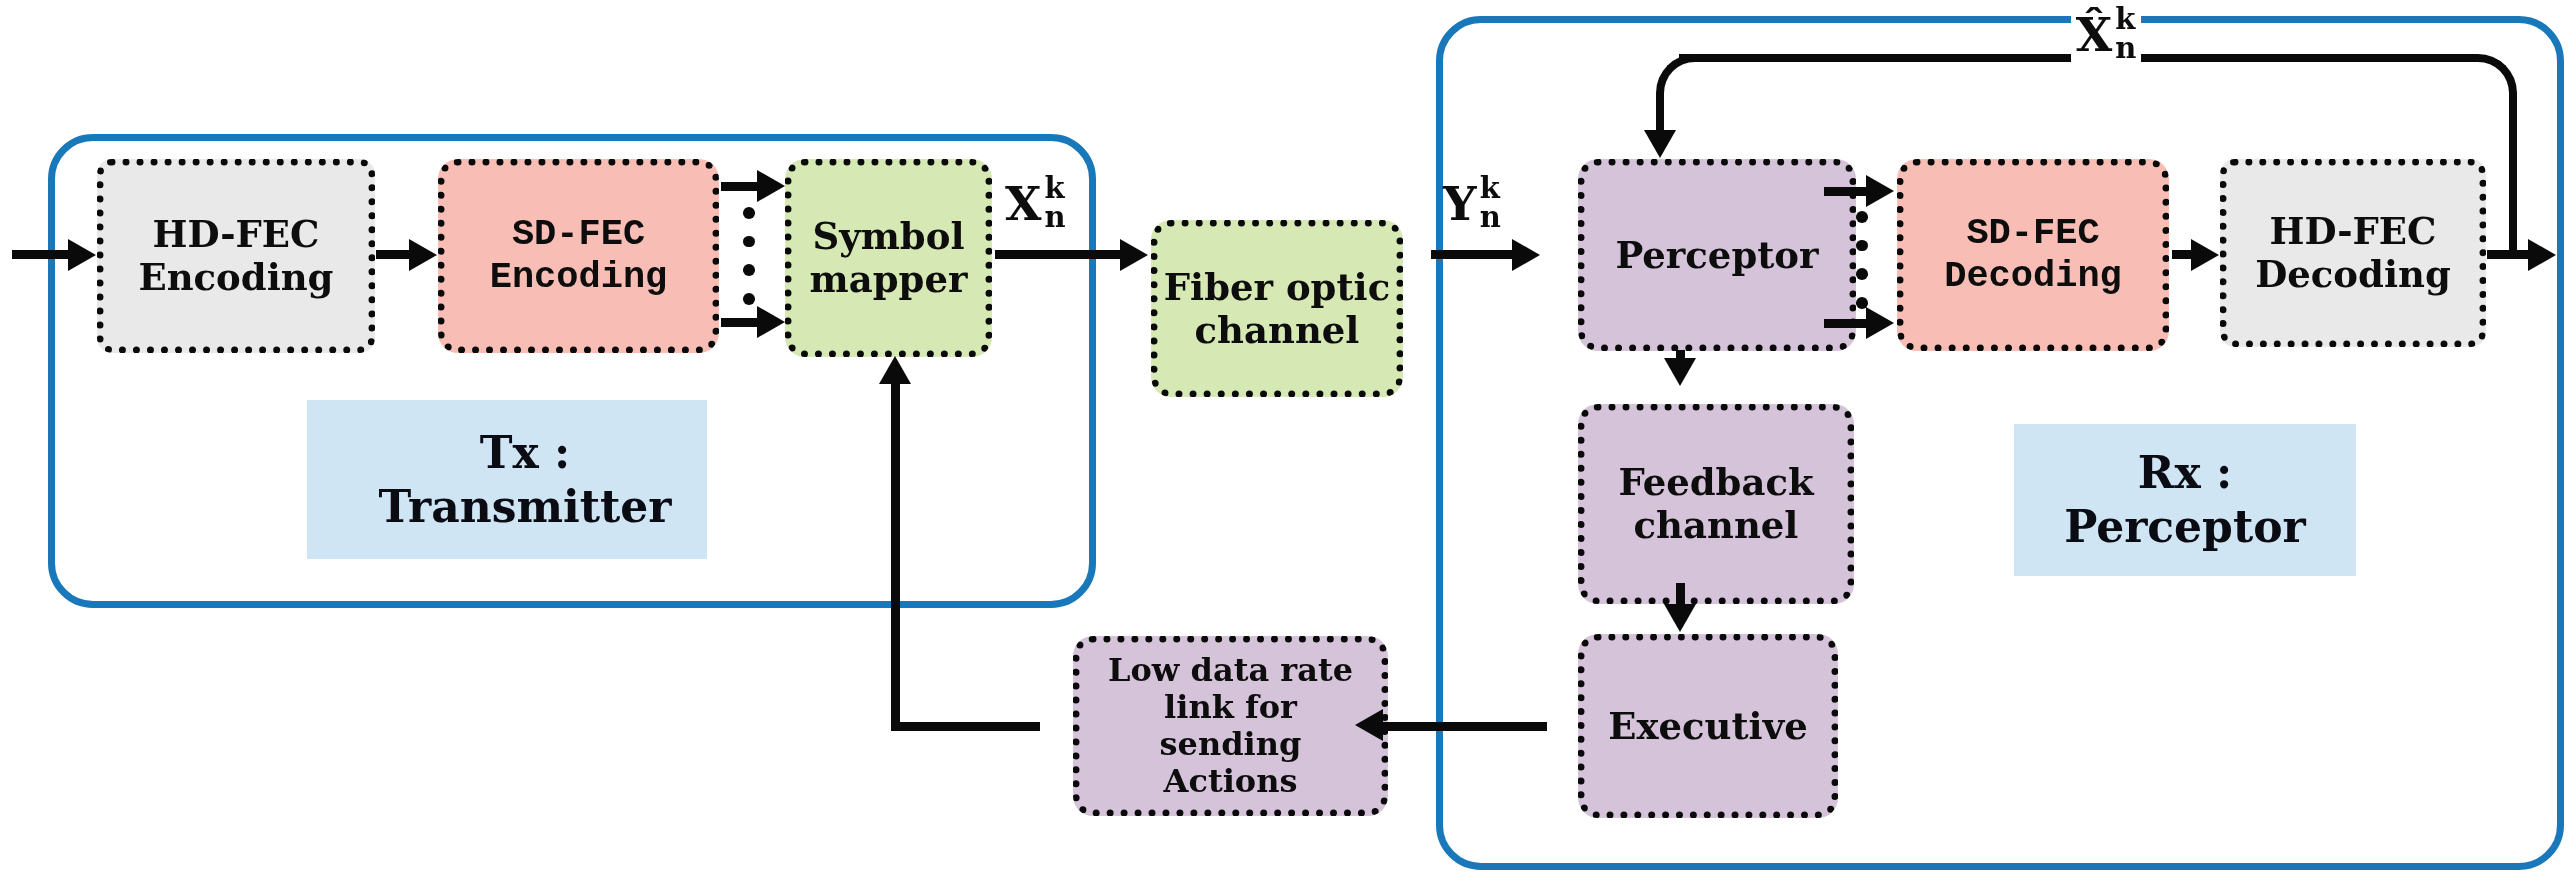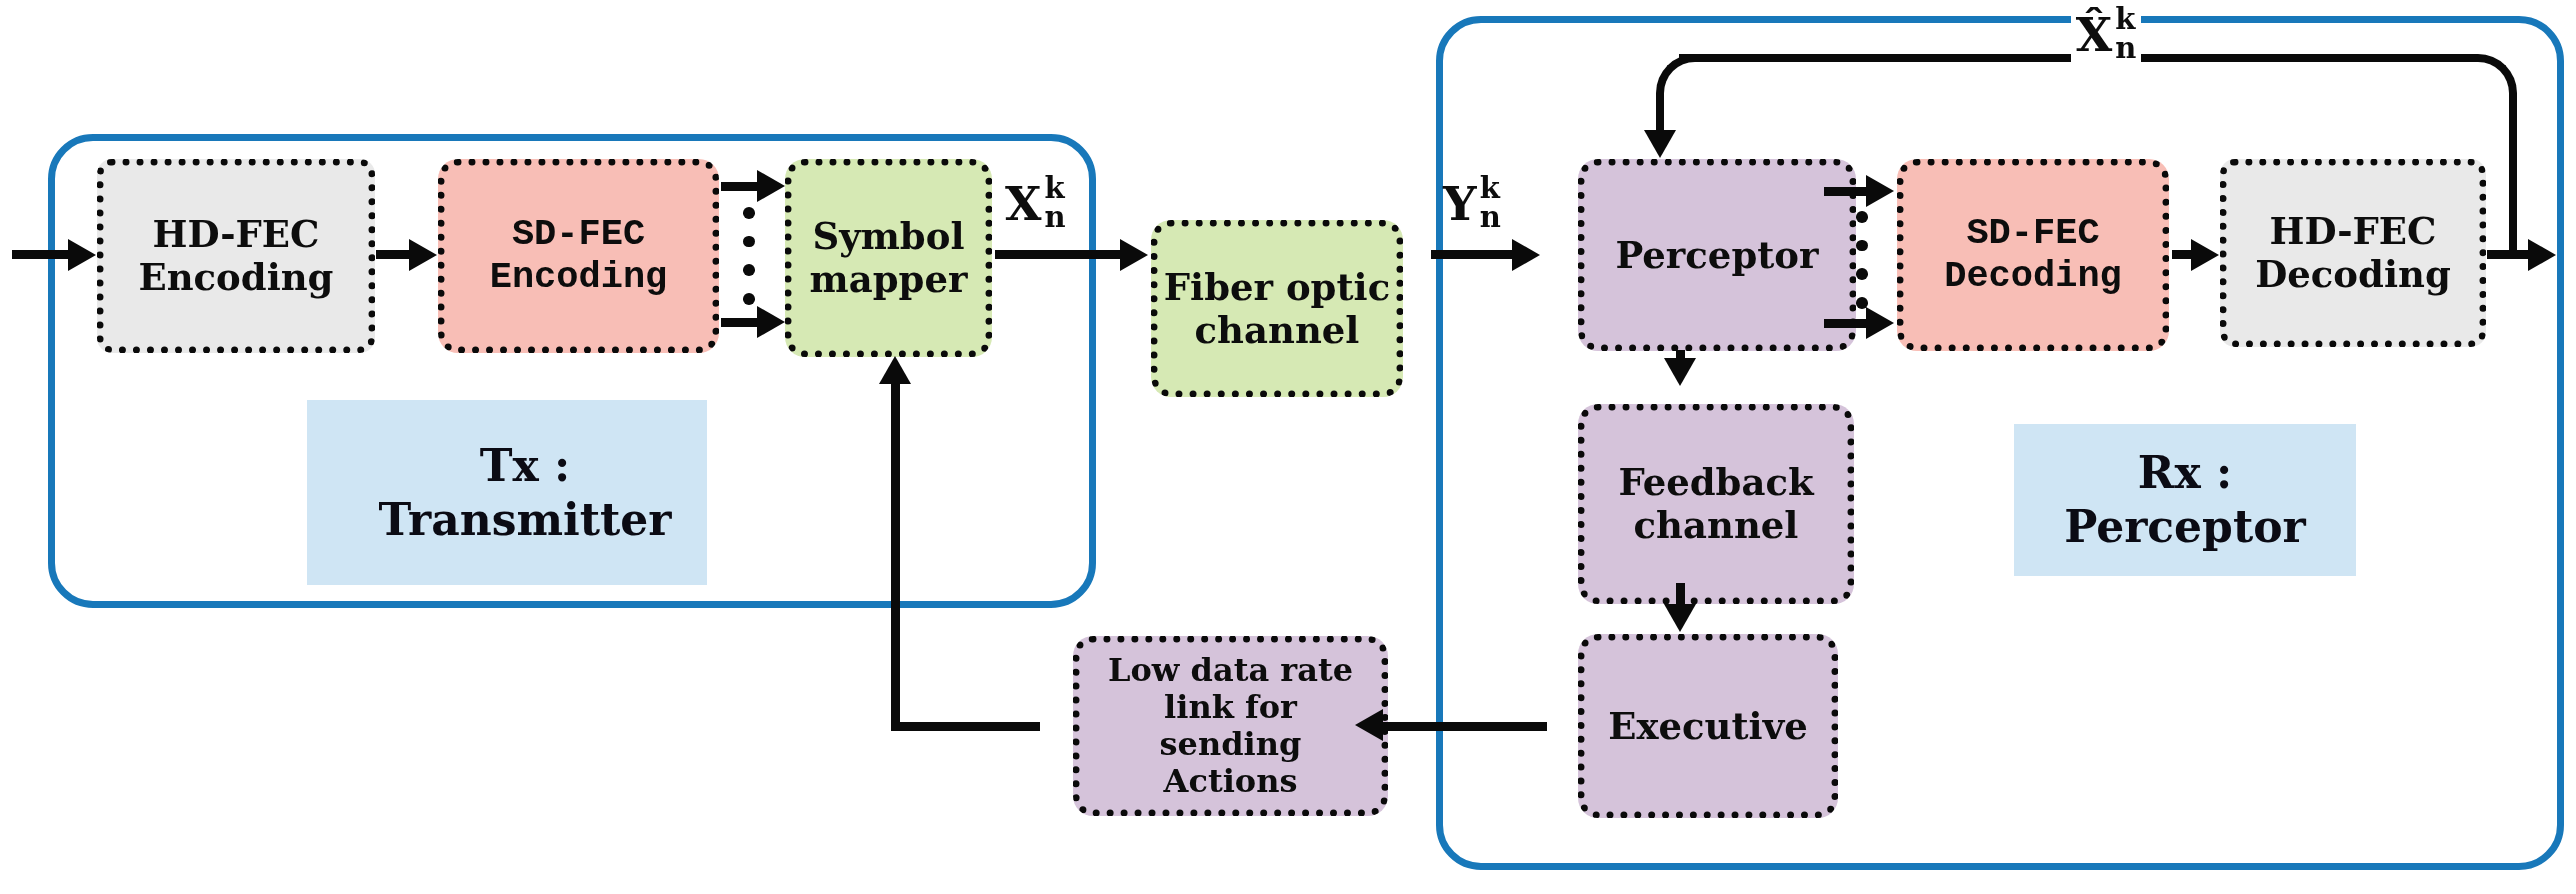--- a/index.html
+++ b/index.html
@@ -103,21 +103,21 @@
 
   <div class="block purple" style="left:1543px; top:159px; width:278px; height:192px;">Perceptor</div>
   <div class="block pink" style="left:1897px; top:159px; width:272px; height:192px;">SD-FEC
 Decoding</div>
   <div class="block gray" style="left:2220px; top:159px; width:266px; height:188px;">HD-FEC
 Decoding</div>
   <div class="block purple" style="left:1543px; top:404px; width:276px; height:200px;">Feedback
 channel</div>
   <div class="block purple" style="left:1543px; top:634px; width:260px; height:184px;">Executive</div>
 
-  <div class="biglabel" style="left:307px; top:400px; width:400px; height:185px;padding-left:36px;">Tx :
+  <div class="biglabel" style="left:307px; top:400px; width:400px; height:159px;padding-left:36px;">Tx :
 Transmitter</div>
   <div class="biglabel" style="left:2014px; top:424px; width:342px; height:152px;">Rx :
 Perceptor</div>
 
   <div class="hl" style="left:11.7px; top:250px; width:58px;"></div>
   <div class="tri-right" style="left:68px; top:239px;"></div>
 
   <div class="hl" style="left:376px; top:250px; width:34px;"></div>
   <div class="tri-right" style="left:409px; top:239px;"></div>
 

